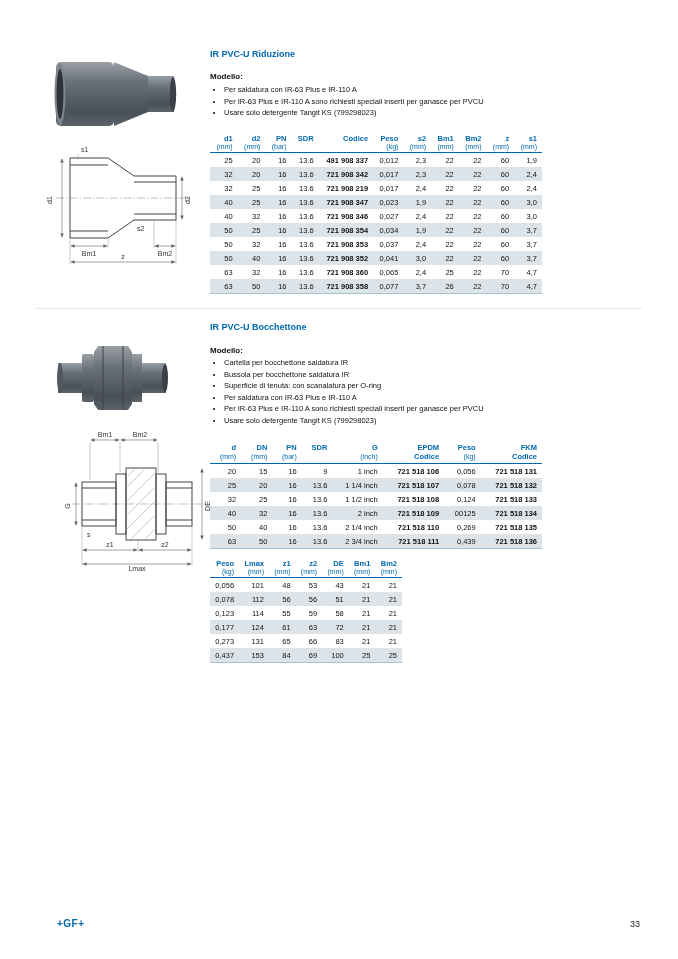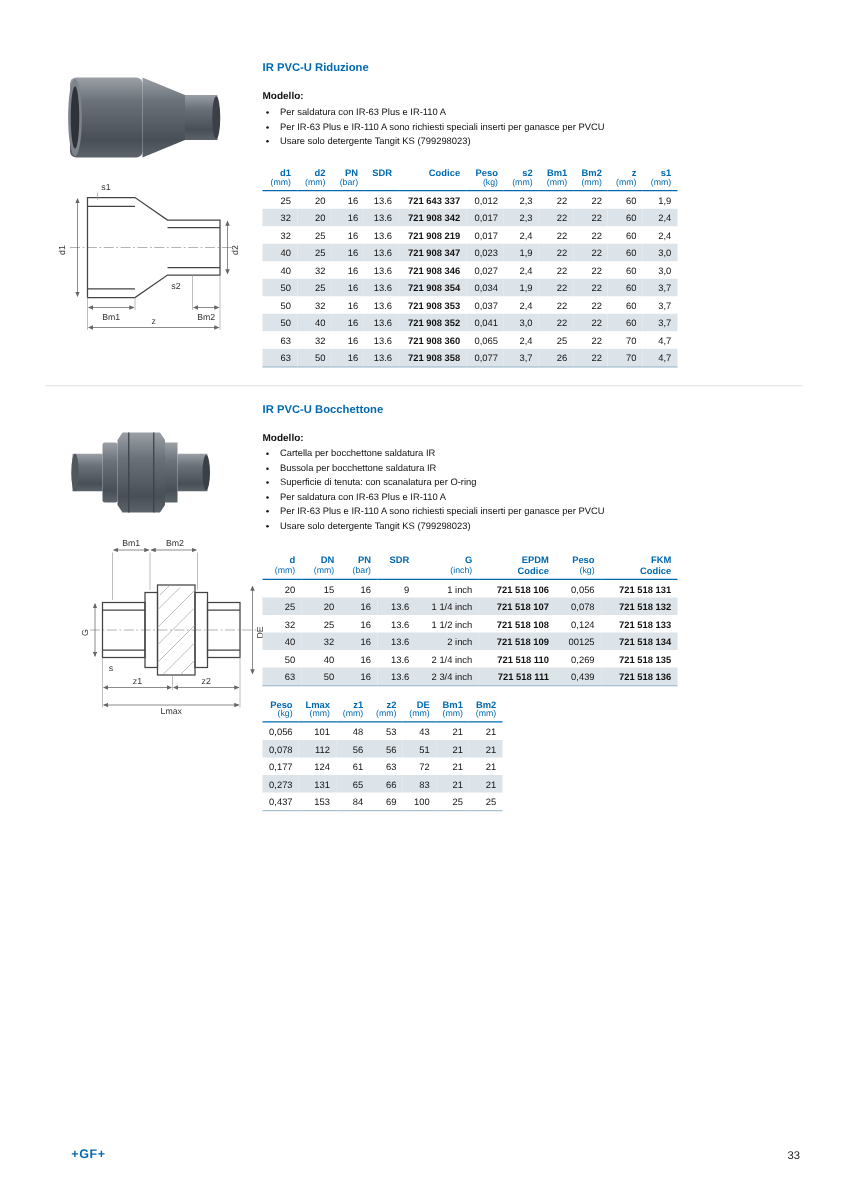--- a/index.html
+++ b/index.html
@@ -147,21 +147,21 @@
           <th>(mm)</th>
           <th>(mm)</th>
         </tr>
       </thead>
       <tbody>
         <tr>
           <td>25</td>
           <td>20</td>
           <td>16</td>
           <td>13.6</td>
-          <td class="bold">721 643 337</td>
+          <td class="bold">491 908 337</td>
           <td>0,012</td>
           <td>2,3</td>
           <td>22</td>
           <td>22</td>
           <td>60</td>
           <td>1,9</td>
         </tr>
         <tr>
           <td>32</td>
           <td>20</td>
@@ -491,20 +491,29 @@
         <tr>
           <td>0,078</td>
           <td>112</td>
           <td>56</td>
           <td>56</td>
           <td>51</td>
           <td>21</td>
           <td>21</td>
         </tr>
         <tr>
+          <td>0,123</td>
+          <td>114</td>
+          <td>55</td>
+          <td>59</td>
+          <td>58</td>
+          <td>21</td>
+          <td>21</td>
+        </tr>
+        <tr>
           <td>0,177</td>
           <td>124</td>
           <td>61</td>
           <td>63</td>
           <td>72</td>
           <td>21</td>
           <td>21</td>
         </tr>
         <tr>
           <td>0,273</td>

